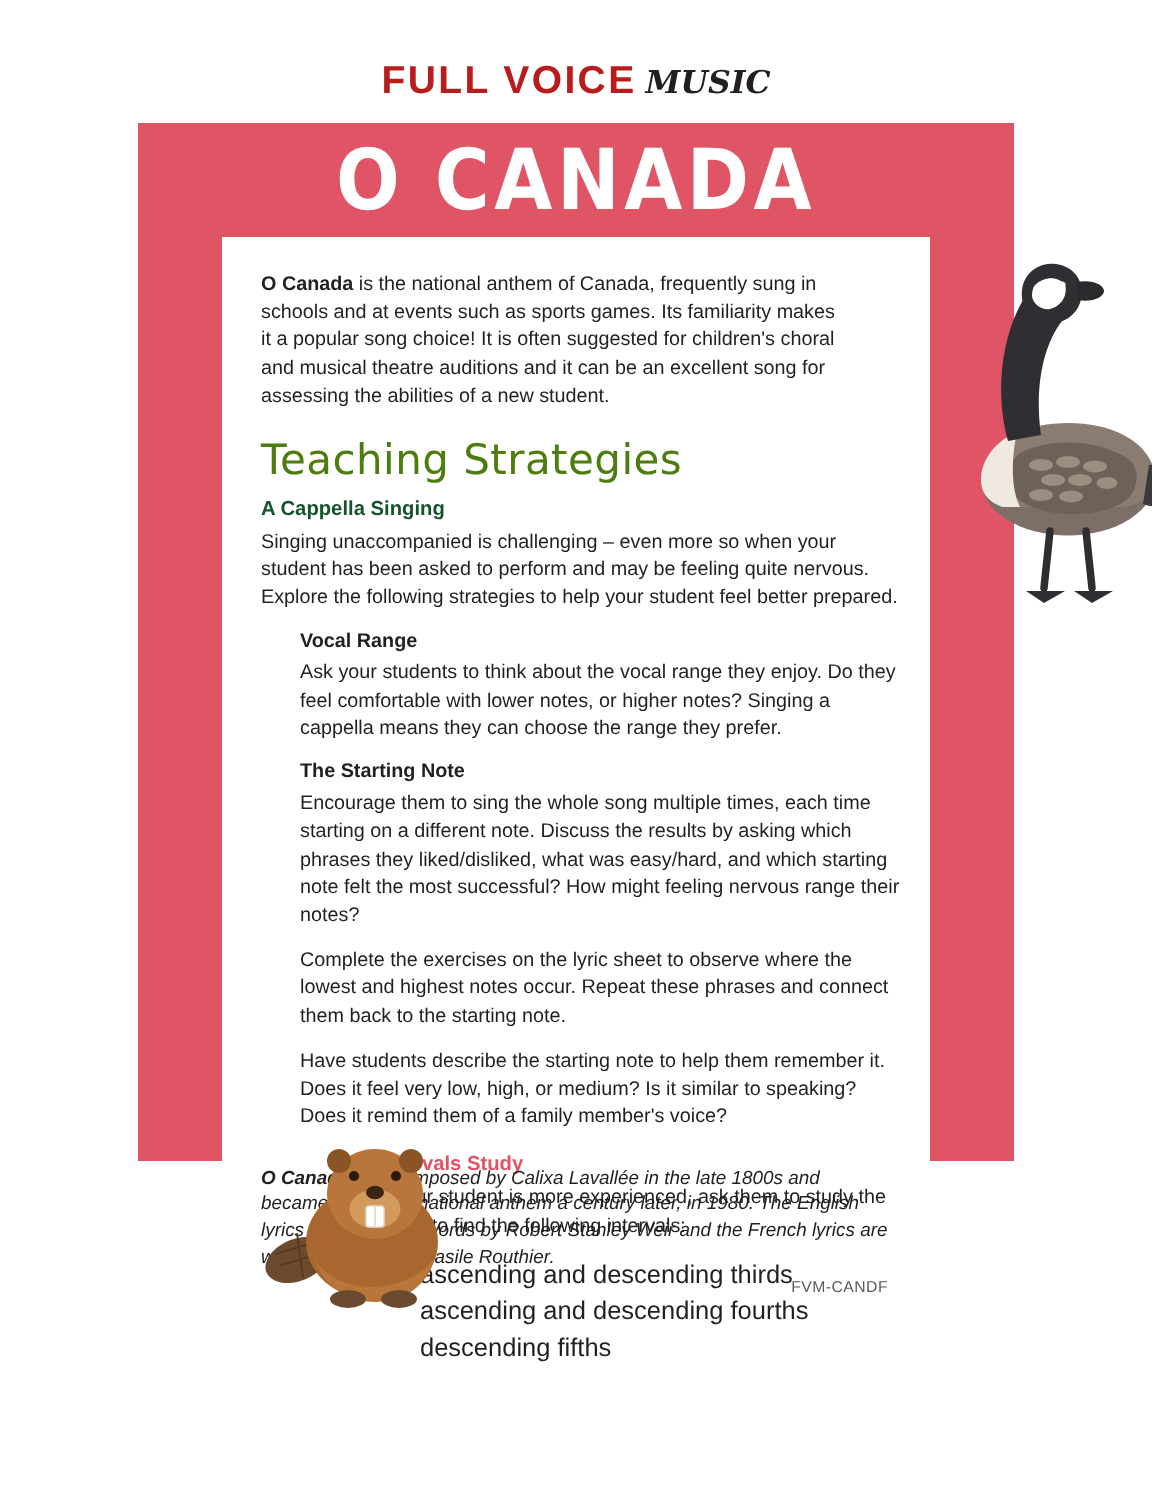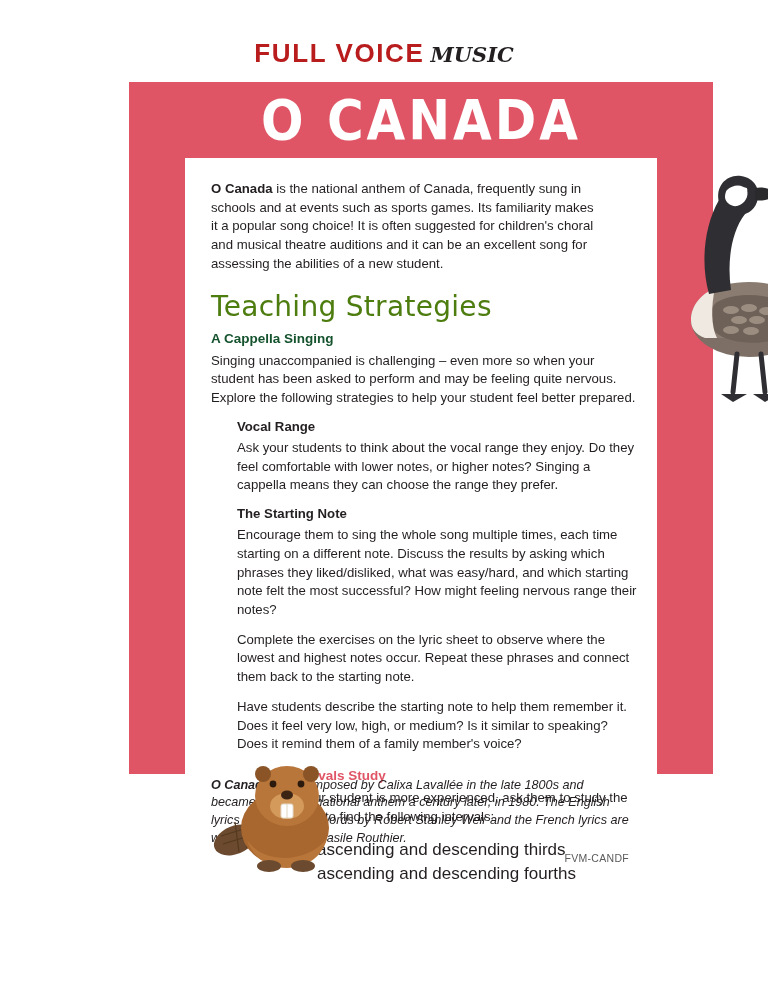--- a/index.html
+++ b/index.html
@@ -40,21 +40,20 @@
   }
 
   
   .panel {
     position: absolute;
     left: 92px;
     top: 82px;
     width: 584px;
     height: 692px;
     background: #e05565;
-    margin-left: 37px;
   }
 
   .title-band {
     height: 76px;
     display: flex;
     align-items: center;
     justify-content: center;
   }
   .doc-title {
     font-family: "DejaVu Sans", sans-serif;
@@ -191,20 +190,21 @@
       <p class="para">Encourage them to sing the whole song multiple times, each time starting on a different note. Discuss the results by asking which phrases they liked/disliked, what was easy/hard, and which starting note felt the most successful? How might feeling nervous range their notes?</p>
       <p class="para">Complete the exercises on the lyric sheet to observe where the lowest and highest notes occur. Repeat these phrases and connect them back to the starting note.</p>
       <p class="para">Have students describe the starting note to help them remember it. Does it feel very low, high, or medium? Is it similar to speaking? Does it remind them of a family member's voice?</p>
     </div>
 
     <div class="intervals-block">
       <h3 class="sub intervals">Intervals Study</h3>
       <p class="para">If your student is more experienced, ask them to study the score to find the following intervals:</p>
       <div class="interval-item">ascending and descending thirds</div>
       <div class="interval-item">ascending and descending fourths</div>
+      <div class="interval-item">descending fifths</div>
     </div>
 
     <div class="footnote"><b>O Canada</b><span> was composed by Calixa Lavallée in the late 1800s and became Canada's national anthem a century later, in 1980. The English lyrics are based on words by Robert Stanley Weir and the French lyrics are written by Adolphe-Basile Routhier.</span></div>
 
     <div class="code">FVM-CANDF</div>
 
   </div>
 
   <svg class="goose" viewBox="0 0 160 250" xmlns="http://www.w3.org/2000/svg">
 

